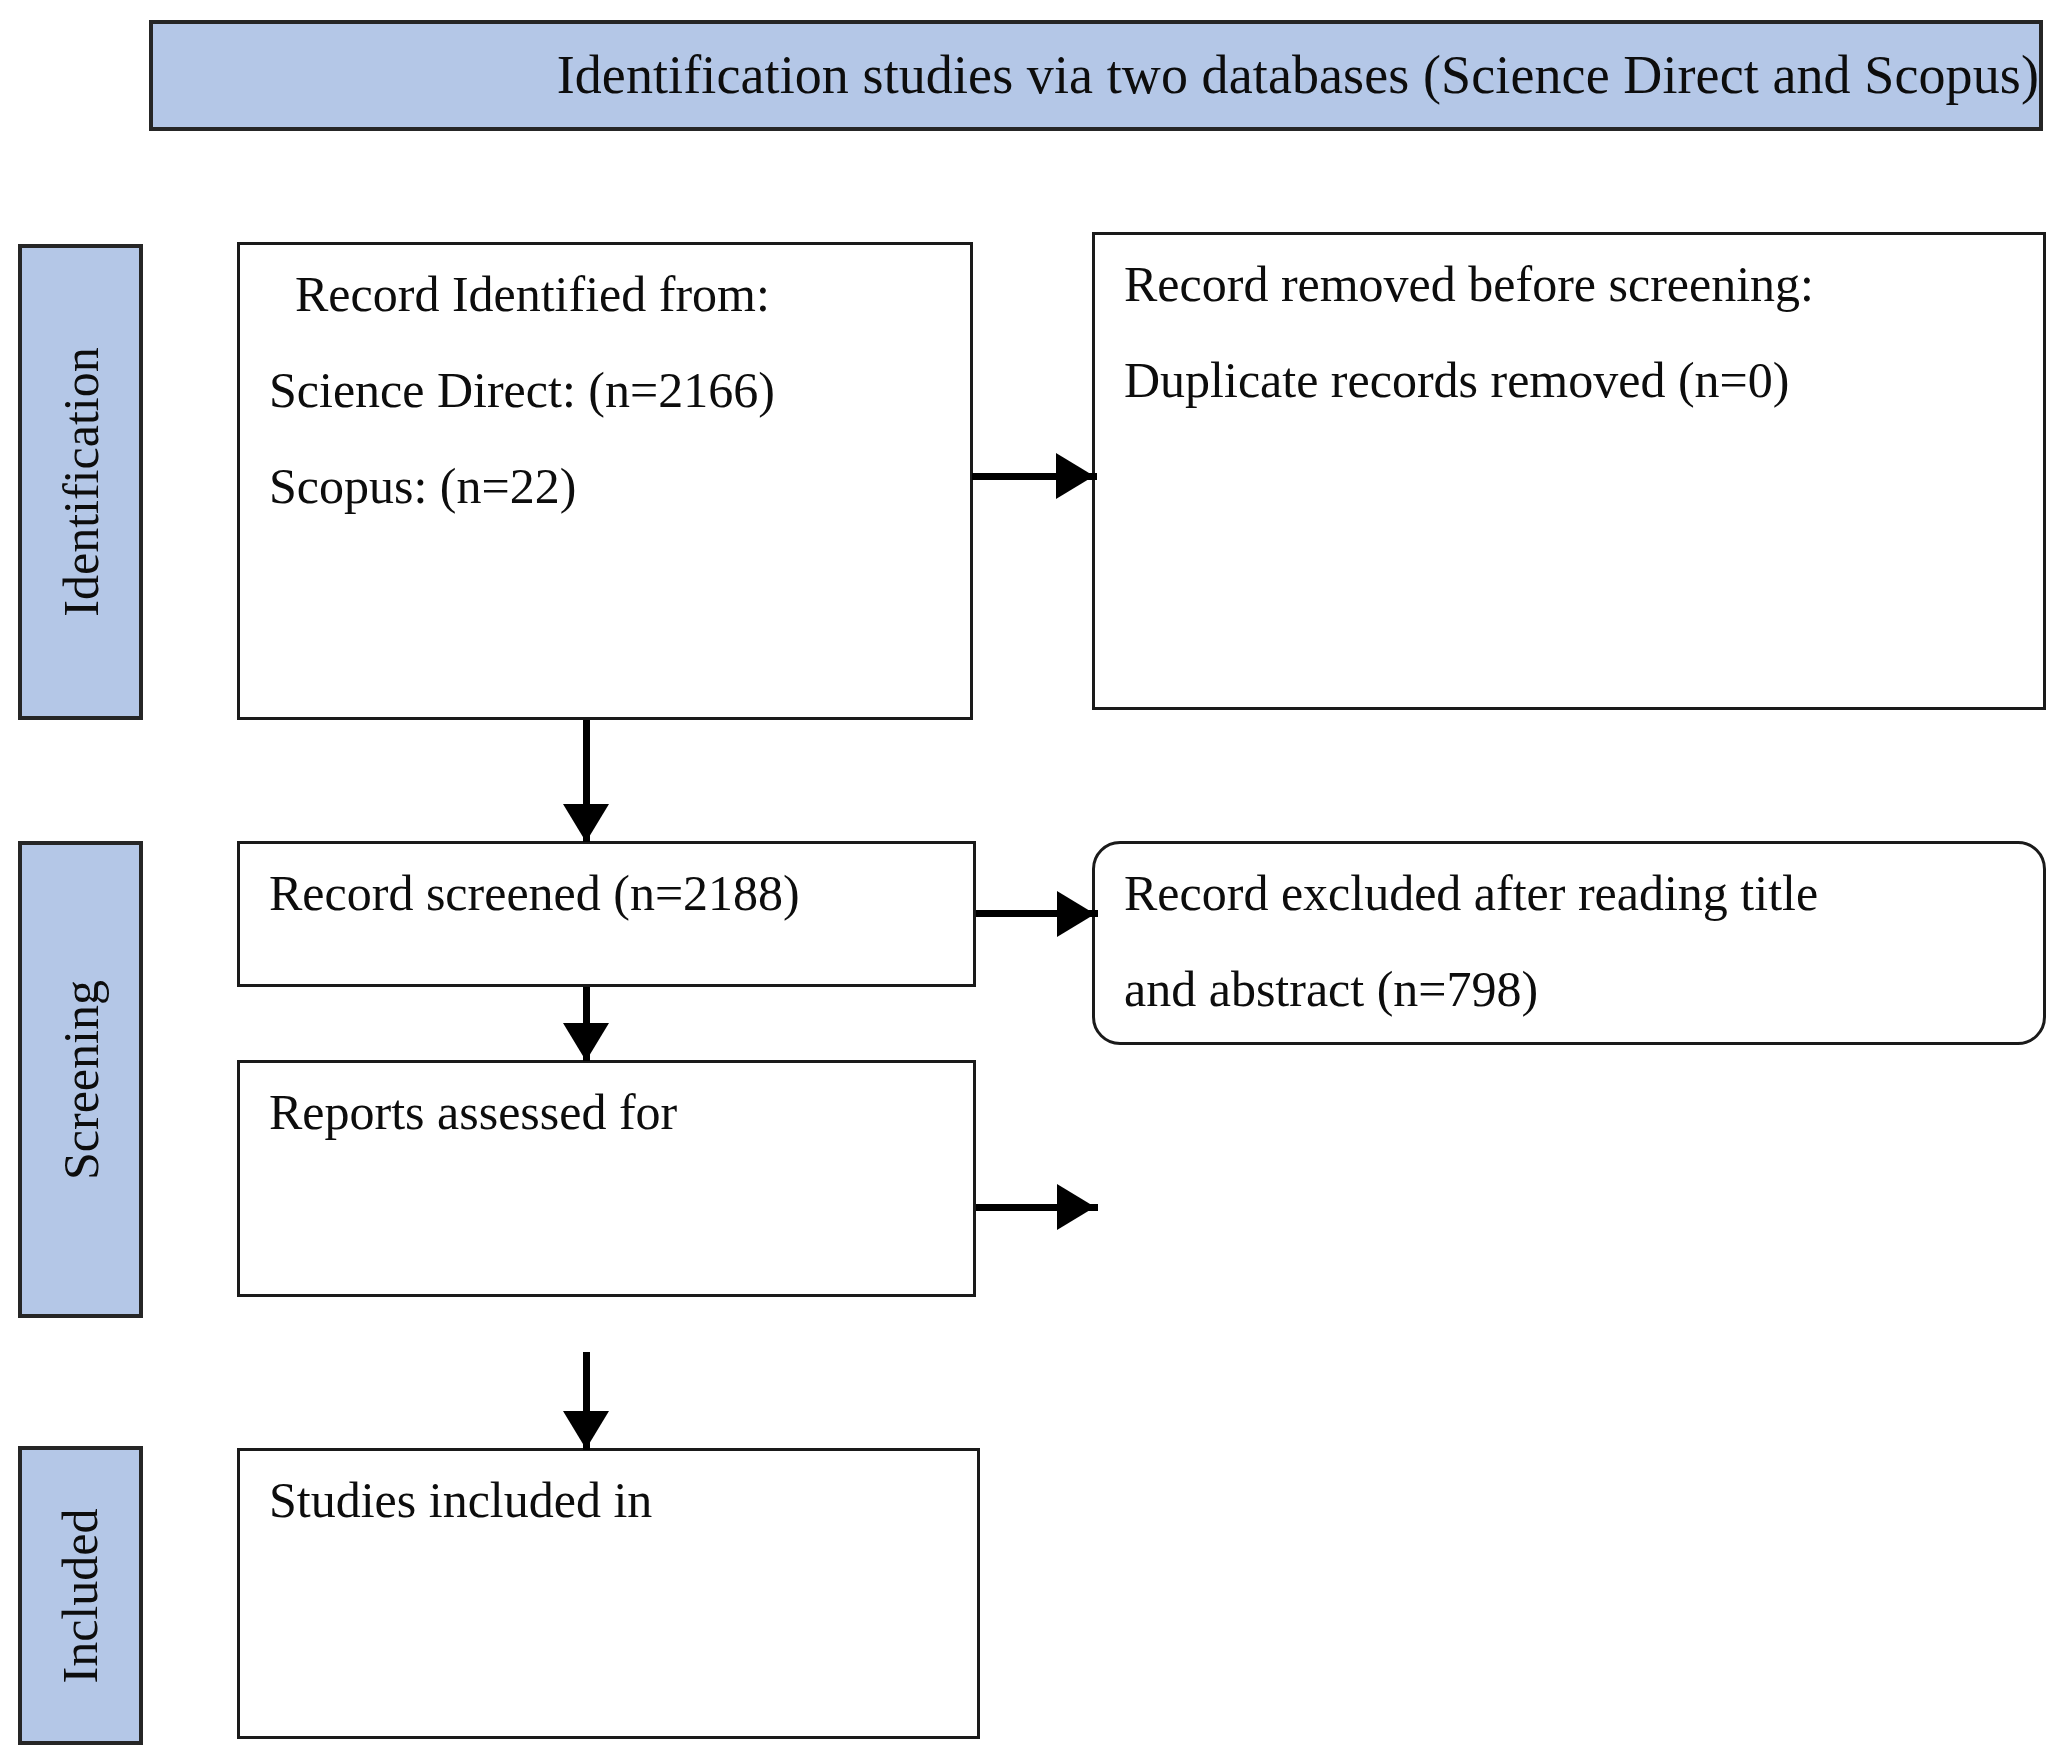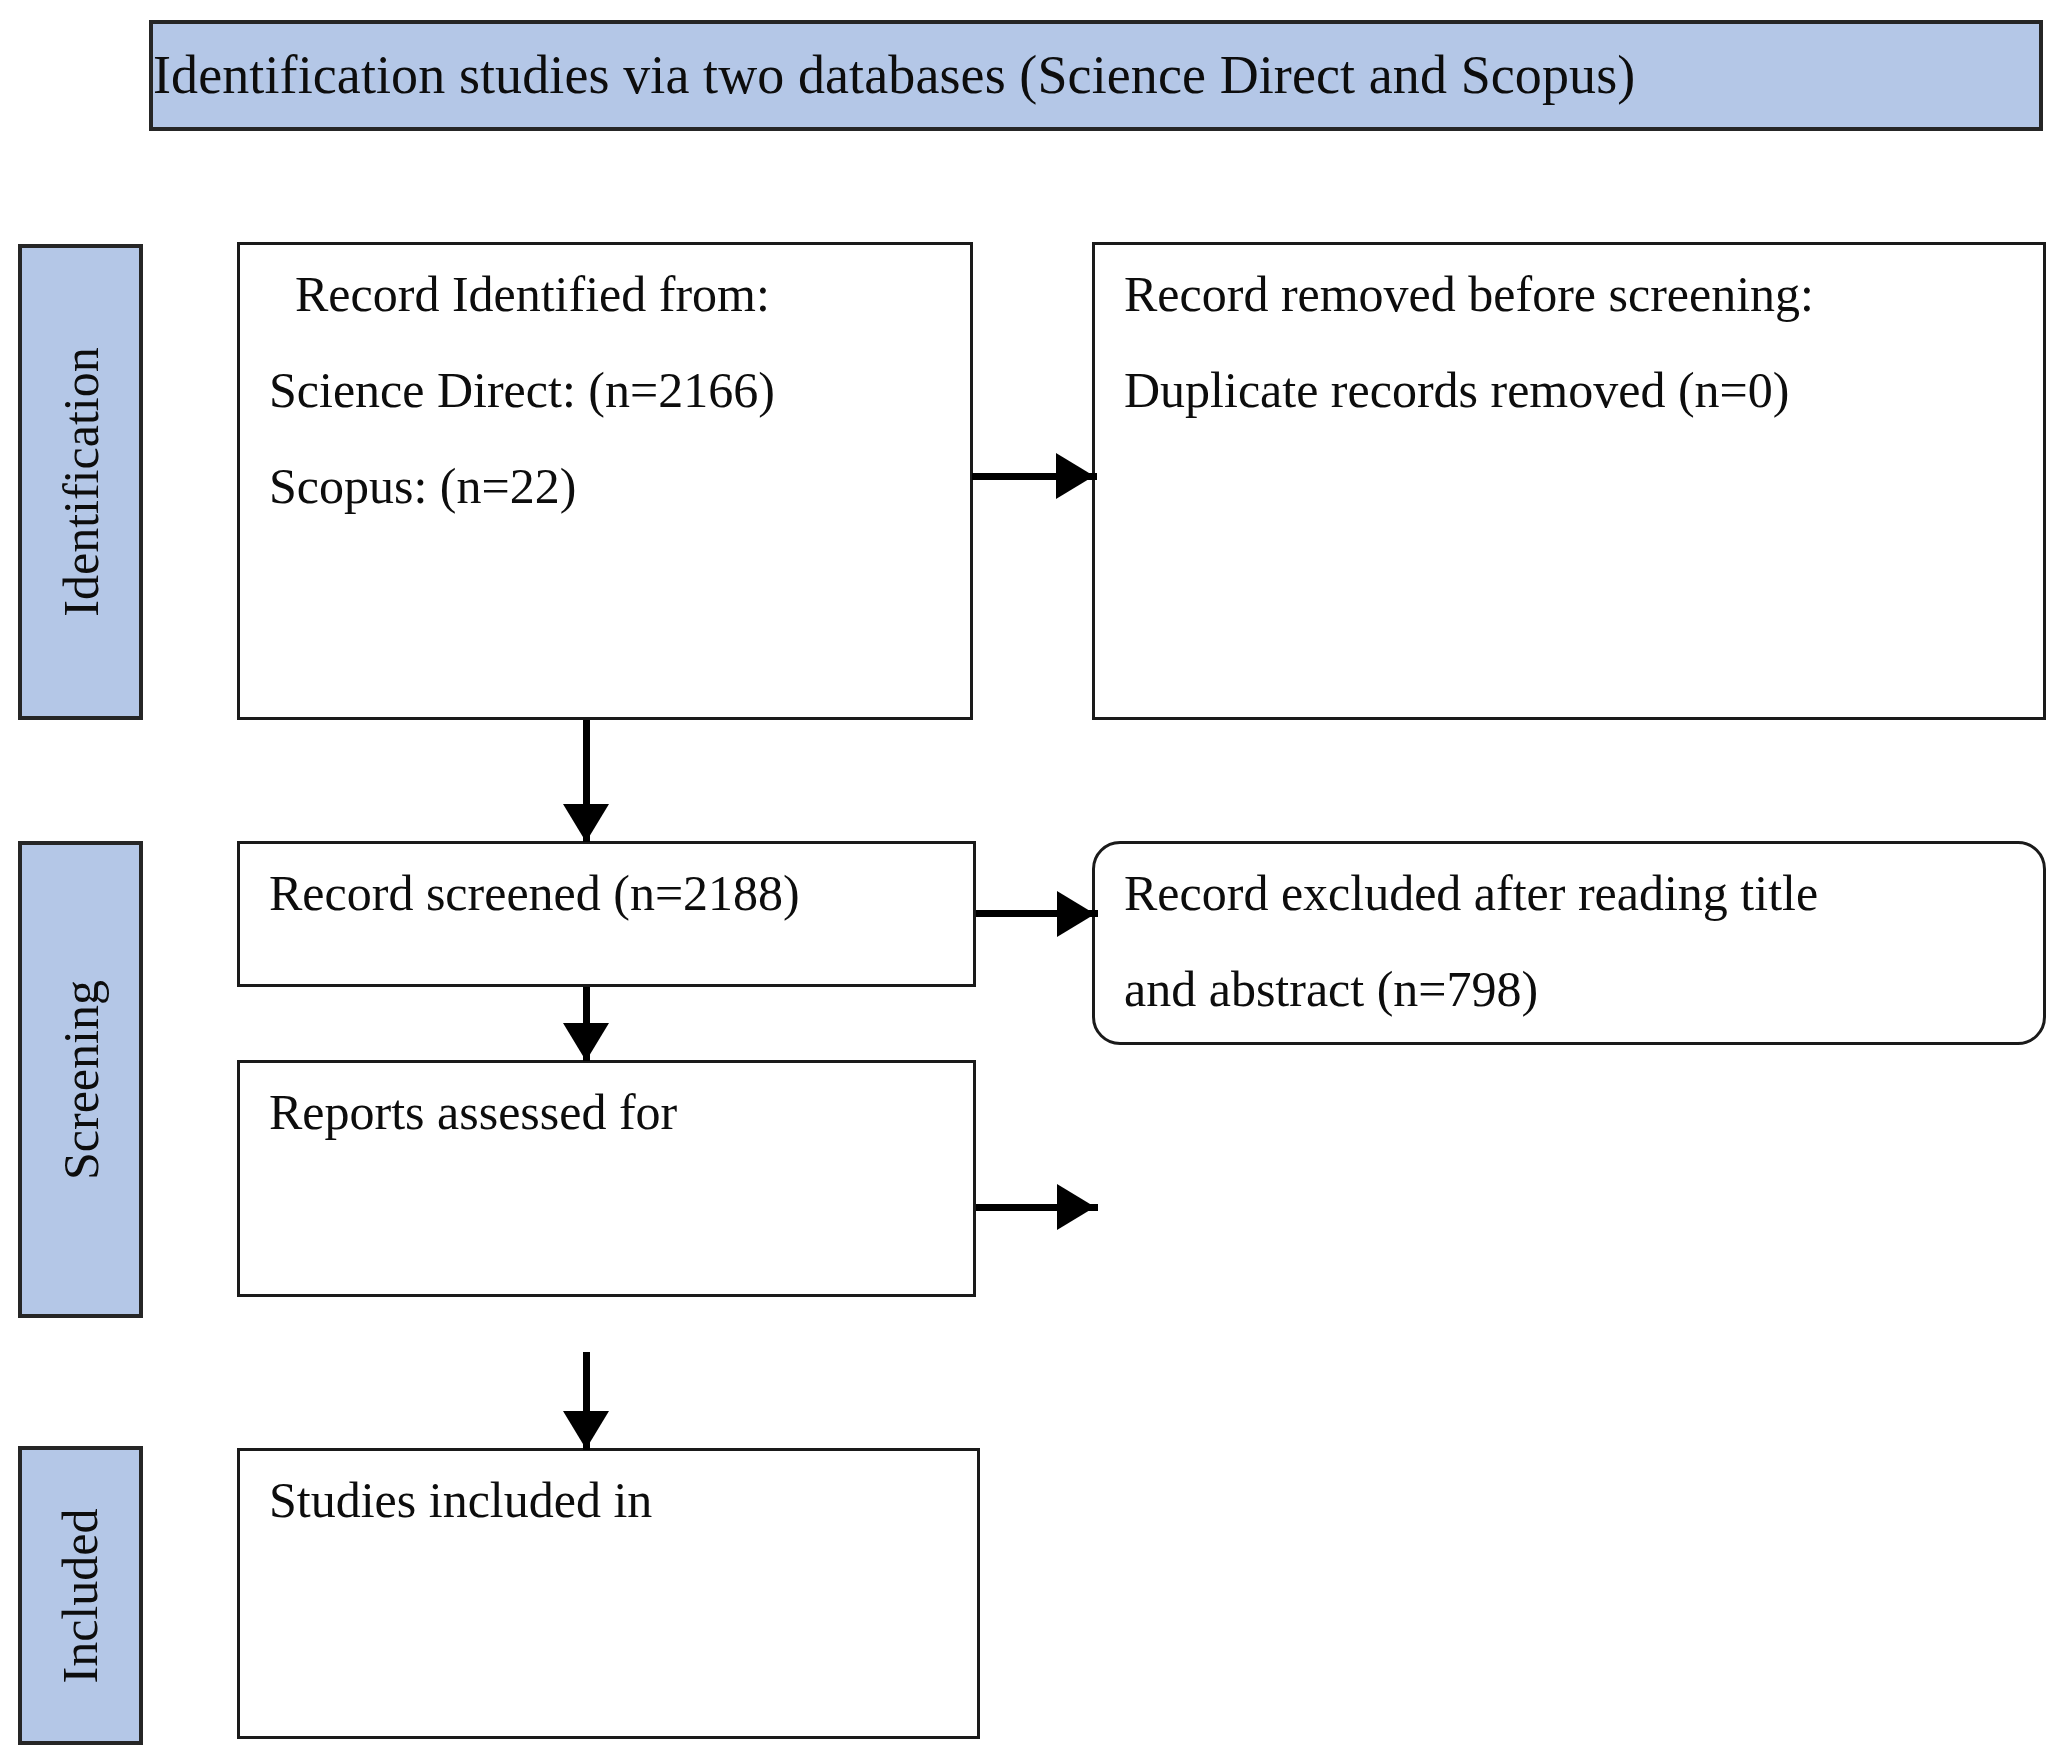--- a/index.html
+++ b/index.html
@@ -23,21 +23,21 @@
     position: absolute;
     left: 149px;
     top: 19.7px;
     width: 1894px;
     height: 111px;
     background: #b4c7e7;
     border: 4.4px solid #262626;
     box-sizing: border-box;
     display: flex;
     align-items: center;
-    justify-content: flex-start;
+    justify-content: flex-end;
   }
   .banner-text {
     font-size: 54px;
     color: #0d0d0d;
     letter-spacing: 0.1px;
     white-space: nowrap;
   }
 
   
   .stage {
@@ -71,21 +71,21 @@
   .box-line {
     font-size: 50px;
     color: #0d0d0d;
     line-height: 1.08;
     white-space: nowrap;
   }
   .box-line.gap { margin-top: 42px; }
   .box-line.indent { padding-left: 26px; }
 
   #box-identified   { left: 237px;  top: 242px;  width: 736px; height: 478px; }
-  #box-removed      { left: 1092px; top: 242px;  width: 954px; height: 478px; }
+  #box-removed      { left: 1092px; top: 232px;  width: 954px; height: 478px; }
   #box-screened     { left: 237px;  top: 841px; width: 739px; height: 146px; }
   #box-excluded-ta  { left: 1092px; top: 841px; width: 954px; height: 204px; border-radius: 28px; }
   #box-eligibility  { left: 237px;  top: 1060px; width: 739px; height: 237px; }
   #box-excluded-cnr { left: 1092px; top: 1085px; width: 954px; height: 244px; }
   #box-included     { left: 237px;  top: 1448px; width: 743px; height: 291px; }
 
   
   .conn { position: absolute; }
   .conn-line-h {
     position: absolute;

